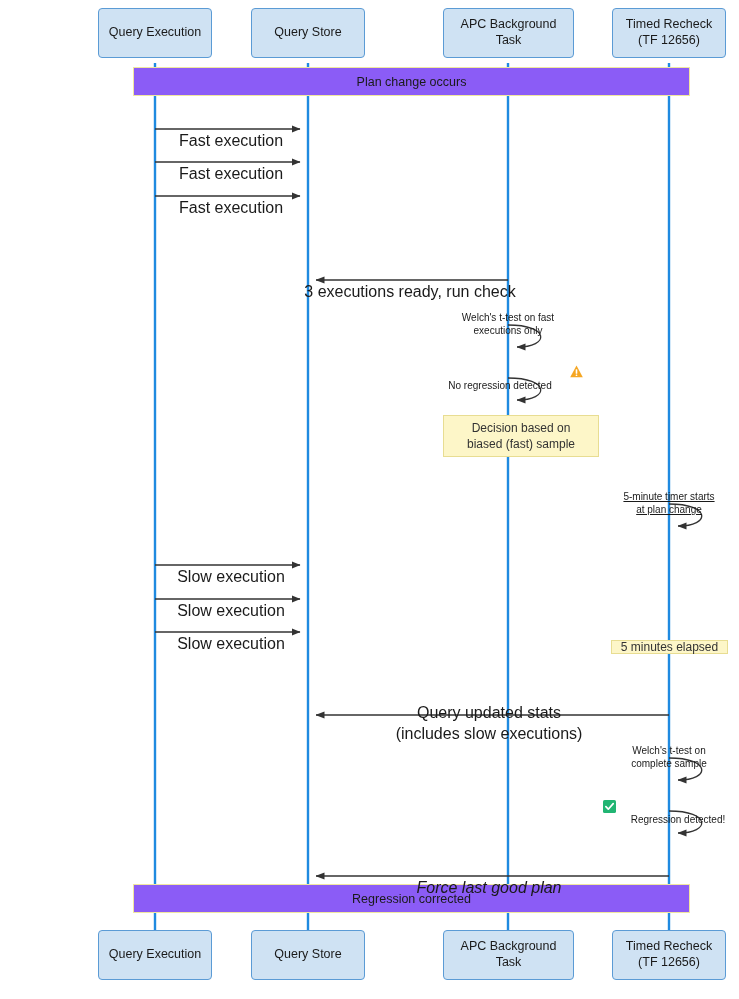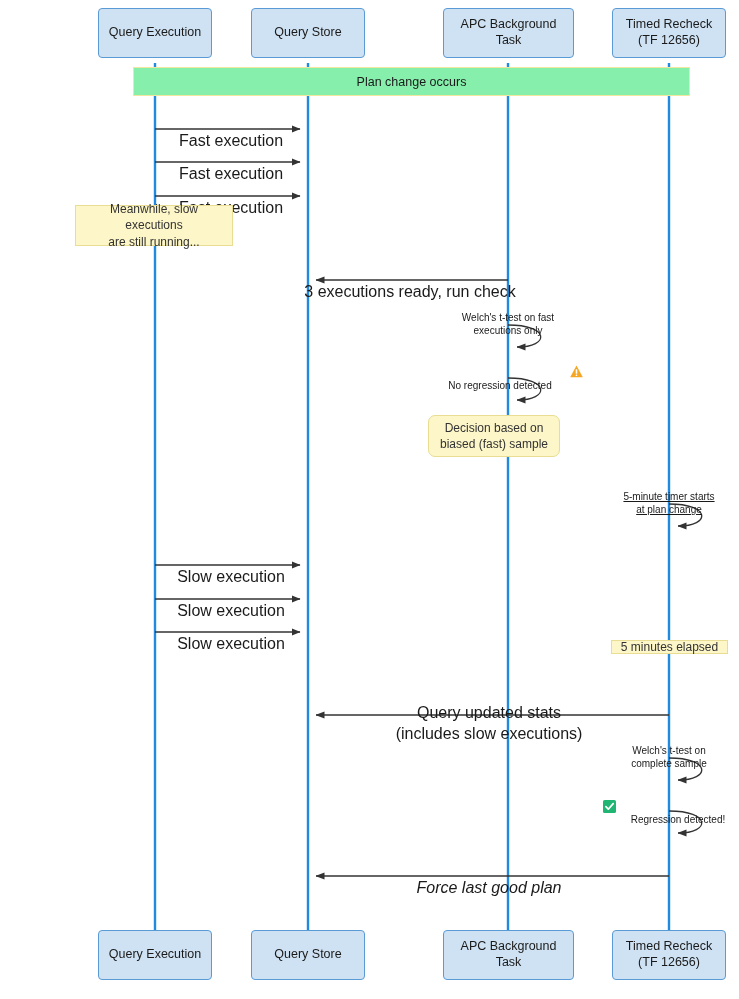--- a/index.html
+++ b/index.html
@@ -32,21 +32,21 @@
     font-size:12.5px;
     line-height:1.25;
     padding:2px 4px;
   }
   .participant .p-label{white-space:pre-line;}
 
   
   .banner{
     position:absolute;
     box-sizing:border-box;
-    background:#86efac;
+    background:#8b5cf6;
     border:1px solid #f0e6a0;
     display:flex;
     align-items:center;
     justify-content:center;
     color:#1a1a1a;
     font-size:12.5px;
   }
   
   .note{
     position:absolute;
@@ -165,20 +165,23 @@
     <span class="p-label">APC Background Task</span>
   </div>
   <div class="participant" style="left:574px;top:930px;width:114px;height:50px;">
     <span class="p-label">Timed Recheck
 (TF 12656)</span>
   </div>
 
   <div class="banner" style="left:95px;top:67px;width:557px;height:29px;">
     <span>Plan change occurs</span>
   </div>
+  <div class="banner" style="left:95px;top:884px;width:557px;height:29px;">
+    <span>Regression corrected</span>
+  </div>
 
   <div class="msg-label" style="left:193px;top:110px;">
     <span>Fast execution</span>
   </div>
   <div class="msg-label" style="left:193px;top:143px;">
     <span>Fast execution</span>
   </div>
   <div class="msg-label" style="left:193px;top:177px;">
     <span>Fast execution</span>
   </div>
@@ -214,25 +217,21 @@
 at plan change</span>
   </div>
   <div class="loop-label" style="left:631px;top:731px;">
     <span>Welch's t-test on
 complete sample</span>
   </div>
   <div class="loop-label" style="left:640px;top:800px;">
     <span>Regression detected!</span>
   </div>
 
-  <div class="note" style="left:37px;top:205px;width:158px;height:41px;">
-    <span class="n-label">Meanwhile, slow executions
-are still running...</span>
-  </div>
-  <div class="note" style="left:390px;top:415px;width:132px;height:42px;border-radius:7px;">
+  <div class="note" style="left:405px;top:415px;width:156px;height:42px;">
     <span class="n-label">Decision based on
 biased (fast) sample</span>
   </div>
   <div class="note" style="left:573px;top:640px;width:117px;height:14px;">
     <span class="n-label">5 minutes elapsed</span>
   </div>
 
 </div>
 
 </body></html>

